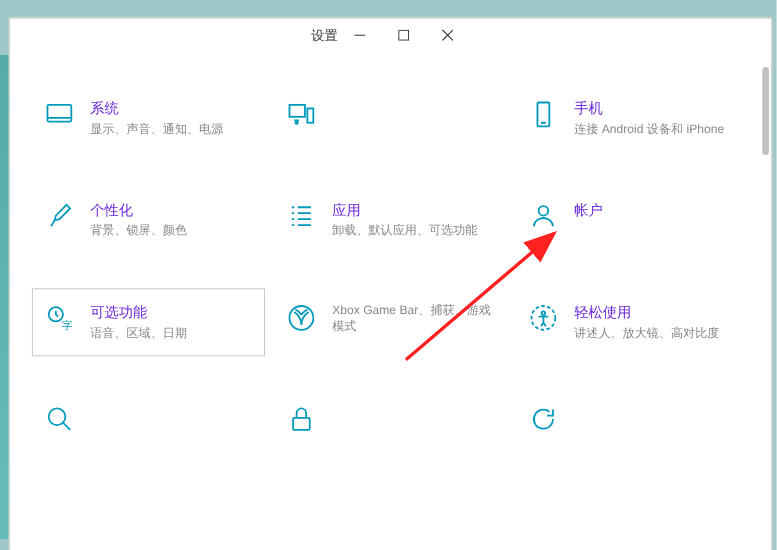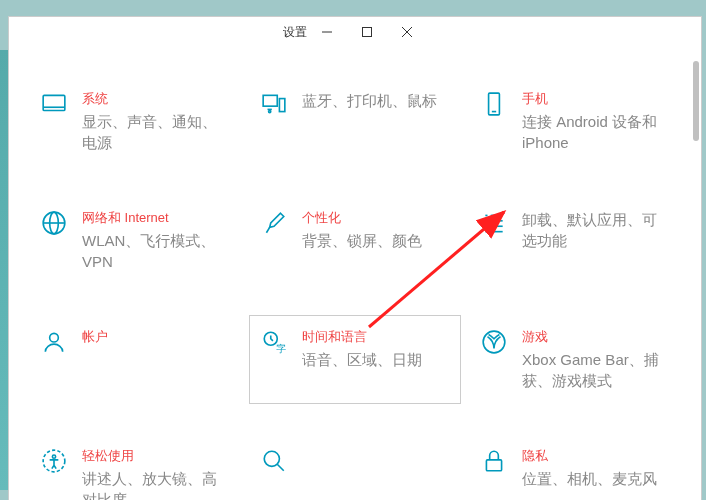--- a/index.html
+++ b/index.html
@@ -72,25 +72,25 @@
   flex-shrink: 0;
   color: #0099bc;
   display: flex;
   align-items: center;
   justify-content: center;
 }
 .tile-icon svg { width: 26px; height: 26px; }
 .tile-text { flex: 1; min-width: 0; }
 .tile-title {
   font-size: 13px;
-  color: #ef4444;
+  color: #6d28d9;
   margin-bottom: 3px;
 }
 .tile-desc {
-  font-size: 15px;
+  font-size: 11px;
   color: #888;
   line-height: 1.4;
 }
 .scrollbar {
   position: absolute;
   right: 2px;
   top: 44px;
   width: 6px;
   height: 80px;
   background: #c0c0c0;
@@ -162,50 +162,36 @@
       <div class="tile">
         <span class="tile-icon">
           <svg viewBox="0 0 24 24" fill="none" stroke="currentColor" stroke-width="1.5">
               <rect x="2" y="4" width="13" height="10"></rect>
               <rect x="17" y="7" width="5" height="12"></rect>
               <circle cx="8" cy="19" r="1"></circle>
               <line x1="6" y1="17" x2="10" y2="17"></line>
             </svg>
         </span>
         <div class="tile-text">
-          <div class="tile-desc">蓝牙、打印机、鼠标</div>
         </div>
       </div>
 
       <div class="tile">
         <span class="tile-icon">
           <svg viewBox="0 0 24 24" fill="none" stroke="currentColor" stroke-width="1.5">
               <rect x="7" y="2" width="10" height="20" rx="1"></rect>
               <line x1="10" y1="19" x2="14" y2="19"></line>
             </svg>
         </span>
         <div class="tile-text">
           <div class="tile-title">手机</div>
           <div class="tile-desc">连接 Android 设备和 iPhone</div>
         </div>
       </div>
 
-      <div class="tile">
-        <span class="tile-icon">
-          <svg viewBox="0 0 24 24" fill="none" stroke="currentColor" stroke-width="1.5">
-              <circle cx="12" cy="12" r="10"></circle>
-              <ellipse cx="12" cy="12" rx="4" ry="10"></ellipse>
-              <line x1="2" y1="12" x2="22" y2="12"></line>
-            </svg>
-        </span>
-        <div class="tile-text">
-          <div class="tile-title">网络和 Internet</div>
-          <div class="tile-desc">WLAN、飞行模式、VPN</div>
-        </div>
-      </div>
 
       <div class="tile">
         <span class="tile-icon">
           <svg viewBox="0 0 24 24" fill="none" stroke="currentColor" stroke-width="1.5">
               <path d="M18 3l3 3-9 9-4 1 1-4 9-9z"></path>
               <path d="M8 16l-3 5"></path>
             </svg>
         </span>
         <div class="tile-text">
           <div class="tile-title">个性化</div>
@@ -220,20 +206,21 @@
               <line x1="9" y1="5" x2="20" y2="5"></line>
               <line x1="4" y1="10" x2="6" y2="10"></line>
               <line x1="9" y1="10" x2="20" y2="10"></line>
               <line x1="4" y1="15" x2="6" y2="15"></line>
               <line x1="9" y1="15" x2="20" y2="15"></line>
               <line x1="4" y1="20" x2="6" y2="20"></line>
               <line x1="9" y1="20" x2="20" y2="20"></line>
             </svg>
         </span>
         <div class="tile-text">
+          <div class="tile-title">应用</div>
           <div class="tile-desc">卸载、默认应用、可选功能</div>
         </div>
       </div>
 
       <div class="tile">
         <span class="tile-icon">
           <svg viewBox="0 0 24 24" fill="none" stroke="currentColor" stroke-width="1.5">
               <circle cx="12" cy="8" r="4"></circle>
               <path d="M4 21c0-4 4-7 8-7s8 3 8 7"></path>
             </svg>
@@ -245,34 +232,33 @@
 
       <div class="tile hovered">
         <span class="tile-icon">
           <svg viewBox="0 0 24 24" fill="none" stroke="currentColor" stroke-width="1.5">
               <circle cx="9" cy="9" r="6"></circle>
               <path d="M9 6v3l2 2"></path>
               <text x="14" y="21" font-size="9" fill="currentColor" stroke="none">字</text>
             </svg>
         </span>
         <div class="tile-text">
-          <div class="tile-title">时间和语言</div>
+          <div class="tile-title">可选功能</div>
           <div class="tile-desc">语音、区域、日期</div>
         </div>
       </div>
 
       <div class="tile">
         <span class="tile-icon">
           <svg viewBox="0 0 24 24" fill="none" stroke="currentColor" stroke-width="1.5">
               <circle cx="12" cy="12" r="10"></circle>
               <path d="M6 7c3 2 6 6 6 11M18 7c-3 2-6 6-6 11M7 5c2 1 3 2 5 4 2-2 3-3 5-4"></path>
             </svg>
         </span>
         <div class="tile-text">
-          <div class="tile-title">游戏</div>
           <div class="tile-desc">Xbox Game Bar、捕获、游戏模式</div>
         </div>
       </div>
 
       <div class="tile">
         <span class="tile-icon">
           <svg viewBox="0 0 24 24" fill="none" stroke="currentColor" stroke-width="1.5">
               <circle cx="12" cy="12" r="10" stroke-dasharray="3 2"></circle>
               <circle cx="12" cy="8" r="1.5"></circle>
               <path d="M8 11h8M12 11v5M10 19l2-3 2 3"></path>
@@ -293,24 +279,20 @@
         </span>
       </div>
 
       <div class="tile">
         <span class="tile-icon">
           <svg viewBox="0 0 24 24" fill="none" stroke="currentColor" stroke-width="1.5">
               <rect x="5" y="11" width="14" height="10" rx="1"></rect>
               <path d="M8 11V7a4 4 0 0 1 8 0v4"></path>
             </svg>
         </span>
-        <div class="tile-text">
-          <div class="tile-title">隐私</div>
-          <div class="tile-desc">位置、相机、麦克风</div>
-        </div>
       </div>
 
       <div class="tile">
         <span class="tile-icon">
           <svg viewBox="0 0 24 24" fill="none" stroke="currentColor" stroke-width="1.5">
               <path d="M20 12a8 8 0 1 1-3-6.2"></path>
               <polyline points="20 4 20 9 15 9"></polyline>
             </svg>
         </span>
       </div>

